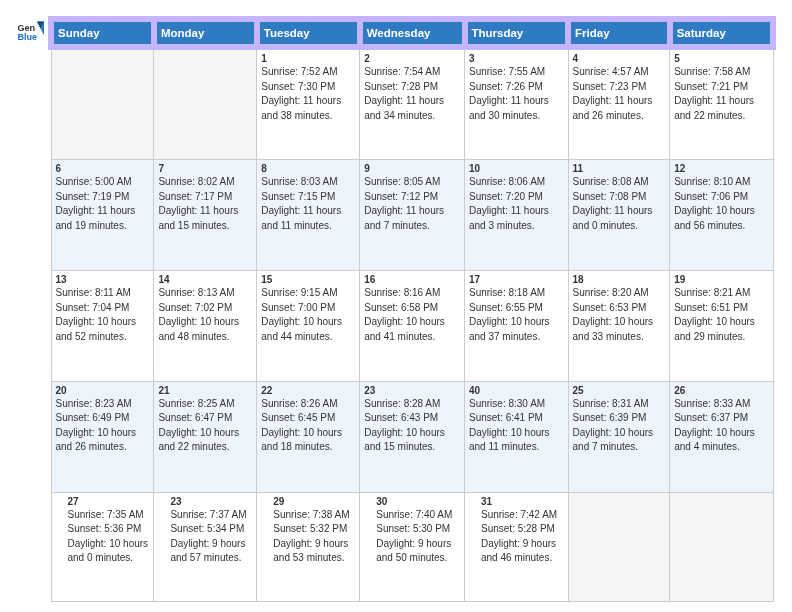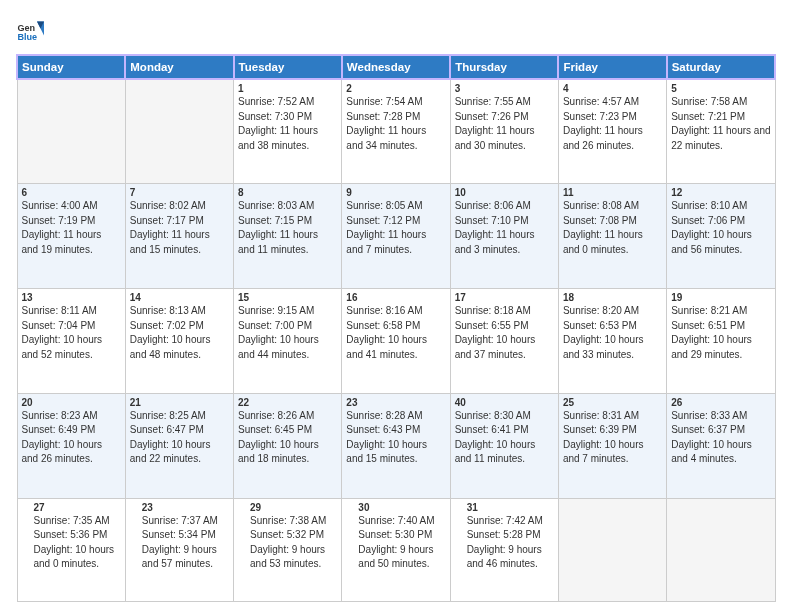--- a/index.html
+++ b/index.html
@@ -8,21 +8,21 @@
       height: 612px;
       font-family: Arial, sans-serif;
       background: #fff;
       overflow: hidden;
     }
     .page {
       width: 792px;
       height: 612px;
       padding: 16px 16px 10px 16px;
       display: flex;
-      flex-direction: column;
+      flex-direction: row;
     }
     .header {
       display: flex;
       justify-content: space-between;
       align-items: flex-start;
       margin-bottom: 10px;
     }
     .logo {
       display: flex;
       align-items: center;
@@ -58,21 +58,21 @@
       border-collapse: collapse;
       flex: 1;
     }
     .calendar th {
       background: #2e7bc4;
       color: #fff;
       font-size: 11.5px;
       font-weight: bold;
       padding: 5px 4px;
       text-align: left;
-      border: 2px solid #c4b5fd;
+      border: 6px solid #c4b5fd;
     }
     .calendar td {
       border: 1px solid #ccc;
       vertical-align: top;
       padding: 3px 4px;
       font-size: 8.5px;
       color: #333;
       width: 108px;
       height: 78px;
       background: #fff;
@@ -165,21 +165,21 @@
           <td>
             <span class="day-number">5</span>
             <div class="day-info">Sunrise: 7:58 AM
 Sunset: 7:21 PM
 Daylight: 11 hours and 22 minutes.</div>
           </td>
         </tr>
         <tr class="alt-row">
           <td>
             <span class="day-number">6</span>
-            <div class="day-info">Sunrise: 4:00 AM
+            <div class="day-info">Sunrise: 5:00 AM
 Sunset: 7:19 PM
 Daylight: 11 hours and 19 minutes.</div>
           </td>
           <td>
             <span class="day-number">7</span>
             <div class="day-info">Sunrise: 8:02 AM
 Sunset: 7:17 PM
 Daylight: 11 hours and 15 minutes.</div>
           </td>
           <td>
@@ -190,21 +190,21 @@
           </td>
           <td>
             <span class="day-number">9</span>
             <div class="day-info">Sunrise: 8:05 AM
 Sunset: 7:12 PM
 Daylight: 11 hours and 7 minutes.</div>
           </td>
           <td>
             <span class="day-number">10</span>
             <div class="day-info">Sunrise: 8:06 AM
-Sunset: 7:10 PM
+Sunset: 7:20 PM
 Daylight: 11 hours and 3 minutes.</div>
           </td>
           <td>
             <span class="day-number">11</span>
             <div class="day-info">Sunrise: 8:08 AM
 Sunset: 7:08 PM
 Daylight: 11 hours and 0 minutes.</div>
           </td>
           <td>
             <span class="day-number">12</span>

